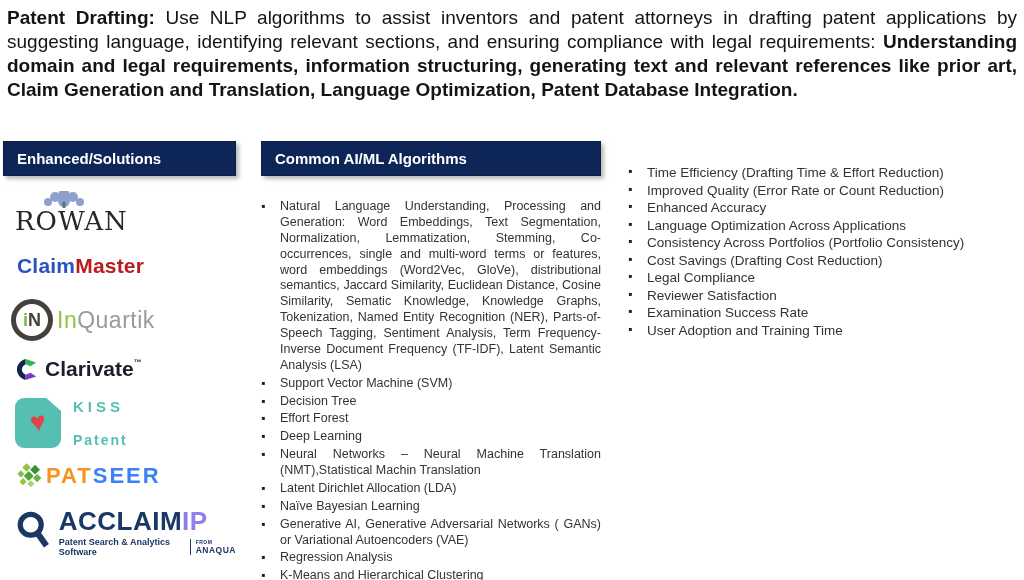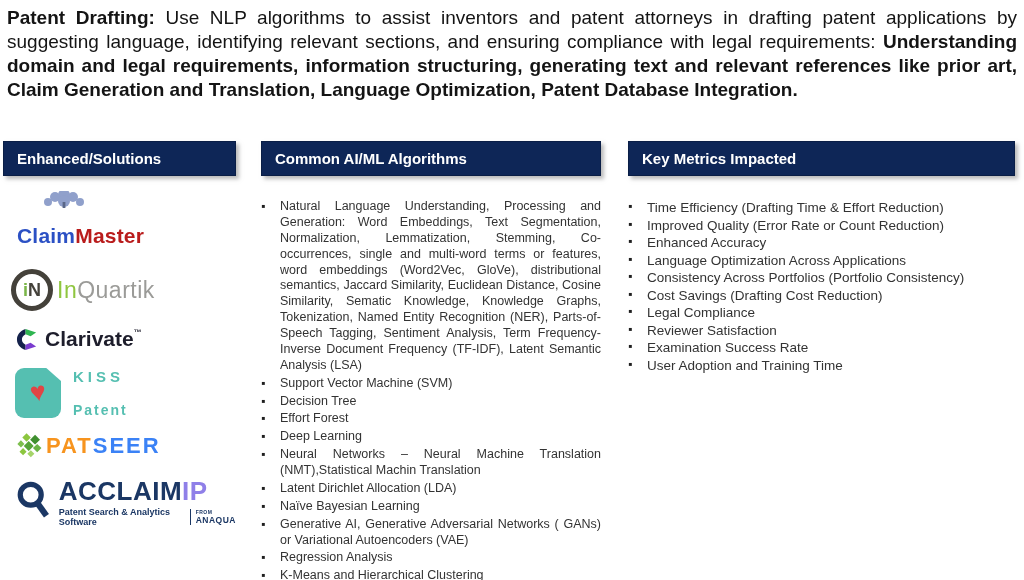--- a/index.html
+++ b/index.html
@@ -117,20 +117,21 @@
           <g fill="#8496c6" opacity="0.9">
             <circle cx="7" cy="11" r="4"></circle>
               <circle cx="14" cy="6" r="5"></circle>
             <circle cx="23" cy="4" r="6"></circle>
               <circle cx="32" cy="6" r="5"></circle>
             <circle cx="39" cy="11" r="4"></circle>
               <circle cx="23" cy="10" r="6"></circle>
           </g>
           <rect x="21.6" y="11" width="2.8" height="6" fill="#5a6788"></rect>
         </svg>
+        <div class="rowan-text">ROWAN</div>
       </div>
 
       <div class="logo logo-claimmaster">
         <span class="cm-claim">Claim</span><span class="cm-master">Master</span>
       </div>
 
       <div class="logo logo-inquartik">
         <div class="iq-circle">
           <span class="iq-i">i</span>
             <span>N</span>
@@ -244,23 +245,20 @@
           </li>
         <li>
             <span class="marker">▪</span>
             <span class="li-text">K-Means and Hierarchical Clustering</span>
           </li>
       </ul>
     </div>
   </div>
 
   <div class="column col-metrics">
-    <div class="col-header">
-      <span>Key Metrics Impacted</span>
-    </div>
     <div class="col-body">
       <ul class="bullets">
         <li>
             <span class="marker">▪</span>
             <span class="li-text">Time Efficiency (Drafting Time &amp; Effort Reduction)</span>
           </li>
         <li>
             <span class="marker">▪</span>
             <span class="li-text">Improved Quality (Error Rate or Count Reduction)</span>
           </li>

